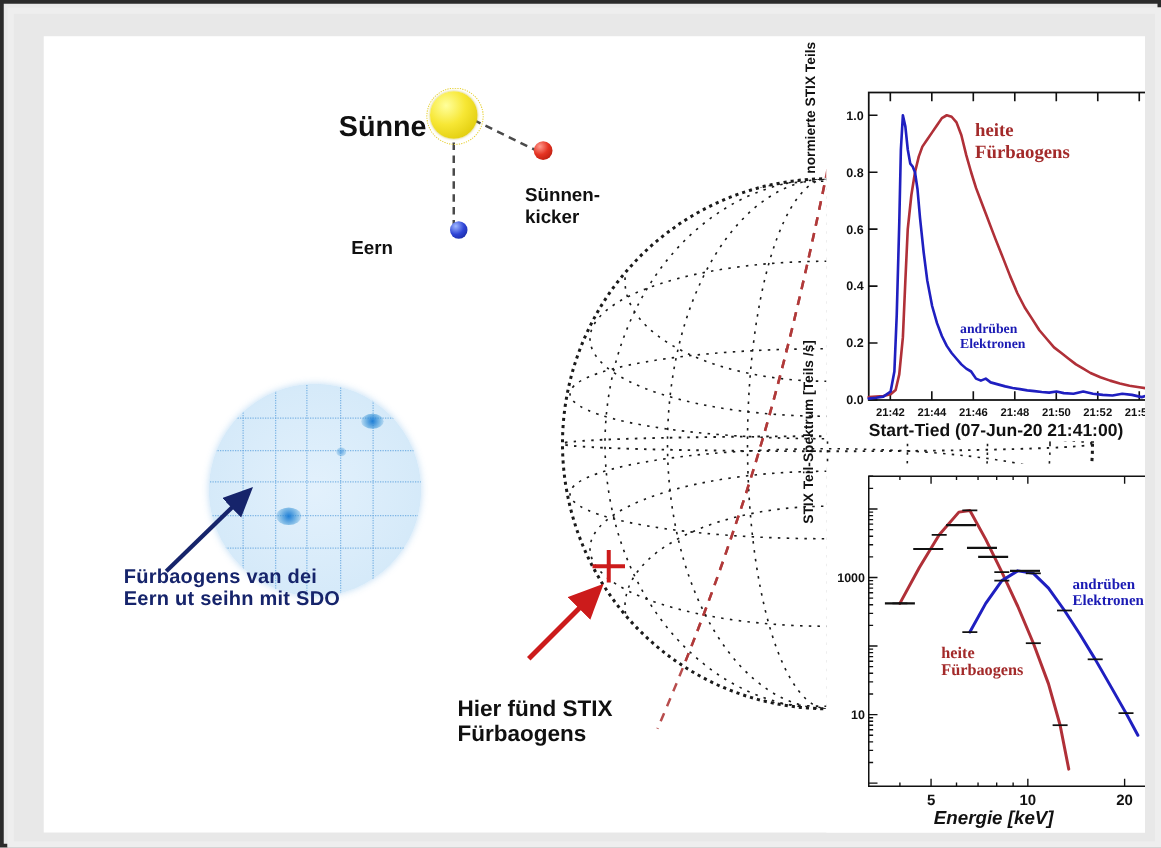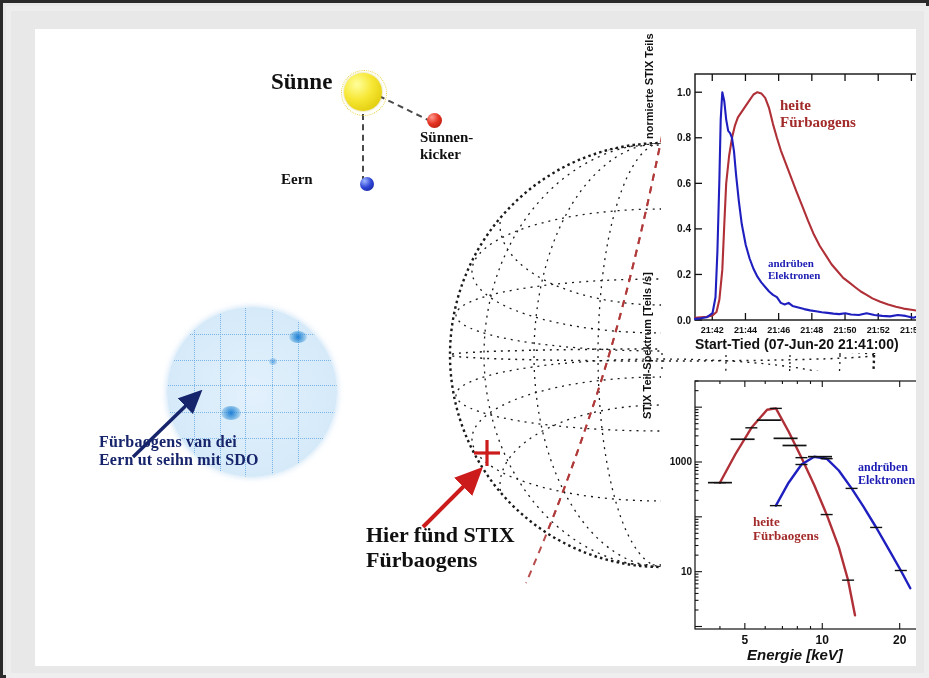--- a/index.html
+++ b/index.html
@@ -31,25 +31,26 @@
     position: absolute;
     left: 24px; top: 18px;
     width: 881px; height: 637px;
     background: #ffffff;
     overflow: hidden;
   }
 
   
   .lbl {
     position: absolute;
-    font-family: Liberation Serif, serif;
+    font-family: Liberation Sans, sans-serif;
     font-weight: bold;
     color: #101010;
     white-space: pre;
     line-height: 1.12;
+    margin-top: 20px;
   }
 
   
   #sun-body {
     position: absolute; left: 309px; top: 44px;
     width: 38px; height: 38px; border-radius: 50%;
     background: radial-gradient(circle at 34% 30%, #ffff9c 0%, #f7e735 42%, #e3cf10 78%, #c9b407 100%);
     box-shadow: 0 0 2px rgba(190,170,10,.8);
   }
   #sun-body::after {
@@ -109,21 +110,21 @@
     position: absolute; border-radius: 50%;
     background: radial-gradient(circle, #1f7fd6 0%, rgba(60,150,215,.55) 55%, rgba(110,180,230,0) 100%);
   }
   #sdo-arrow { position: absolute; left: 92px; top: 356px; }
   #lbl-sdo   { left: 64px; top: 404px; font-size: 16px; color: #16246b; letter-spacing: .2px; }
 
   
   #globe { position: absolute; left: 413px; top: 92px; }
   #cross-marker { position: absolute; left: 437px; top: 409px; }
   #stix-arrow   { position: absolute; left: 382px; top: 432px; }
-  #lbl-stix     { left: 331px; top: 494px; font-size: 22px; }
+  #lbl-stix     { left: 331px; top: 508px; font-size: 18px; }
 
   
   .panel { position: absolute; background: #ffffff; }
   #panel-top    { left: 626px; top: 35px;  width: 278px; height: 289px; }
   #panel-bottom { left: 626px; top: 342px; width: 278px; height: 296px; }
 
   .panel svg { display: block; }
 
   .ann {
     position: absolute;

